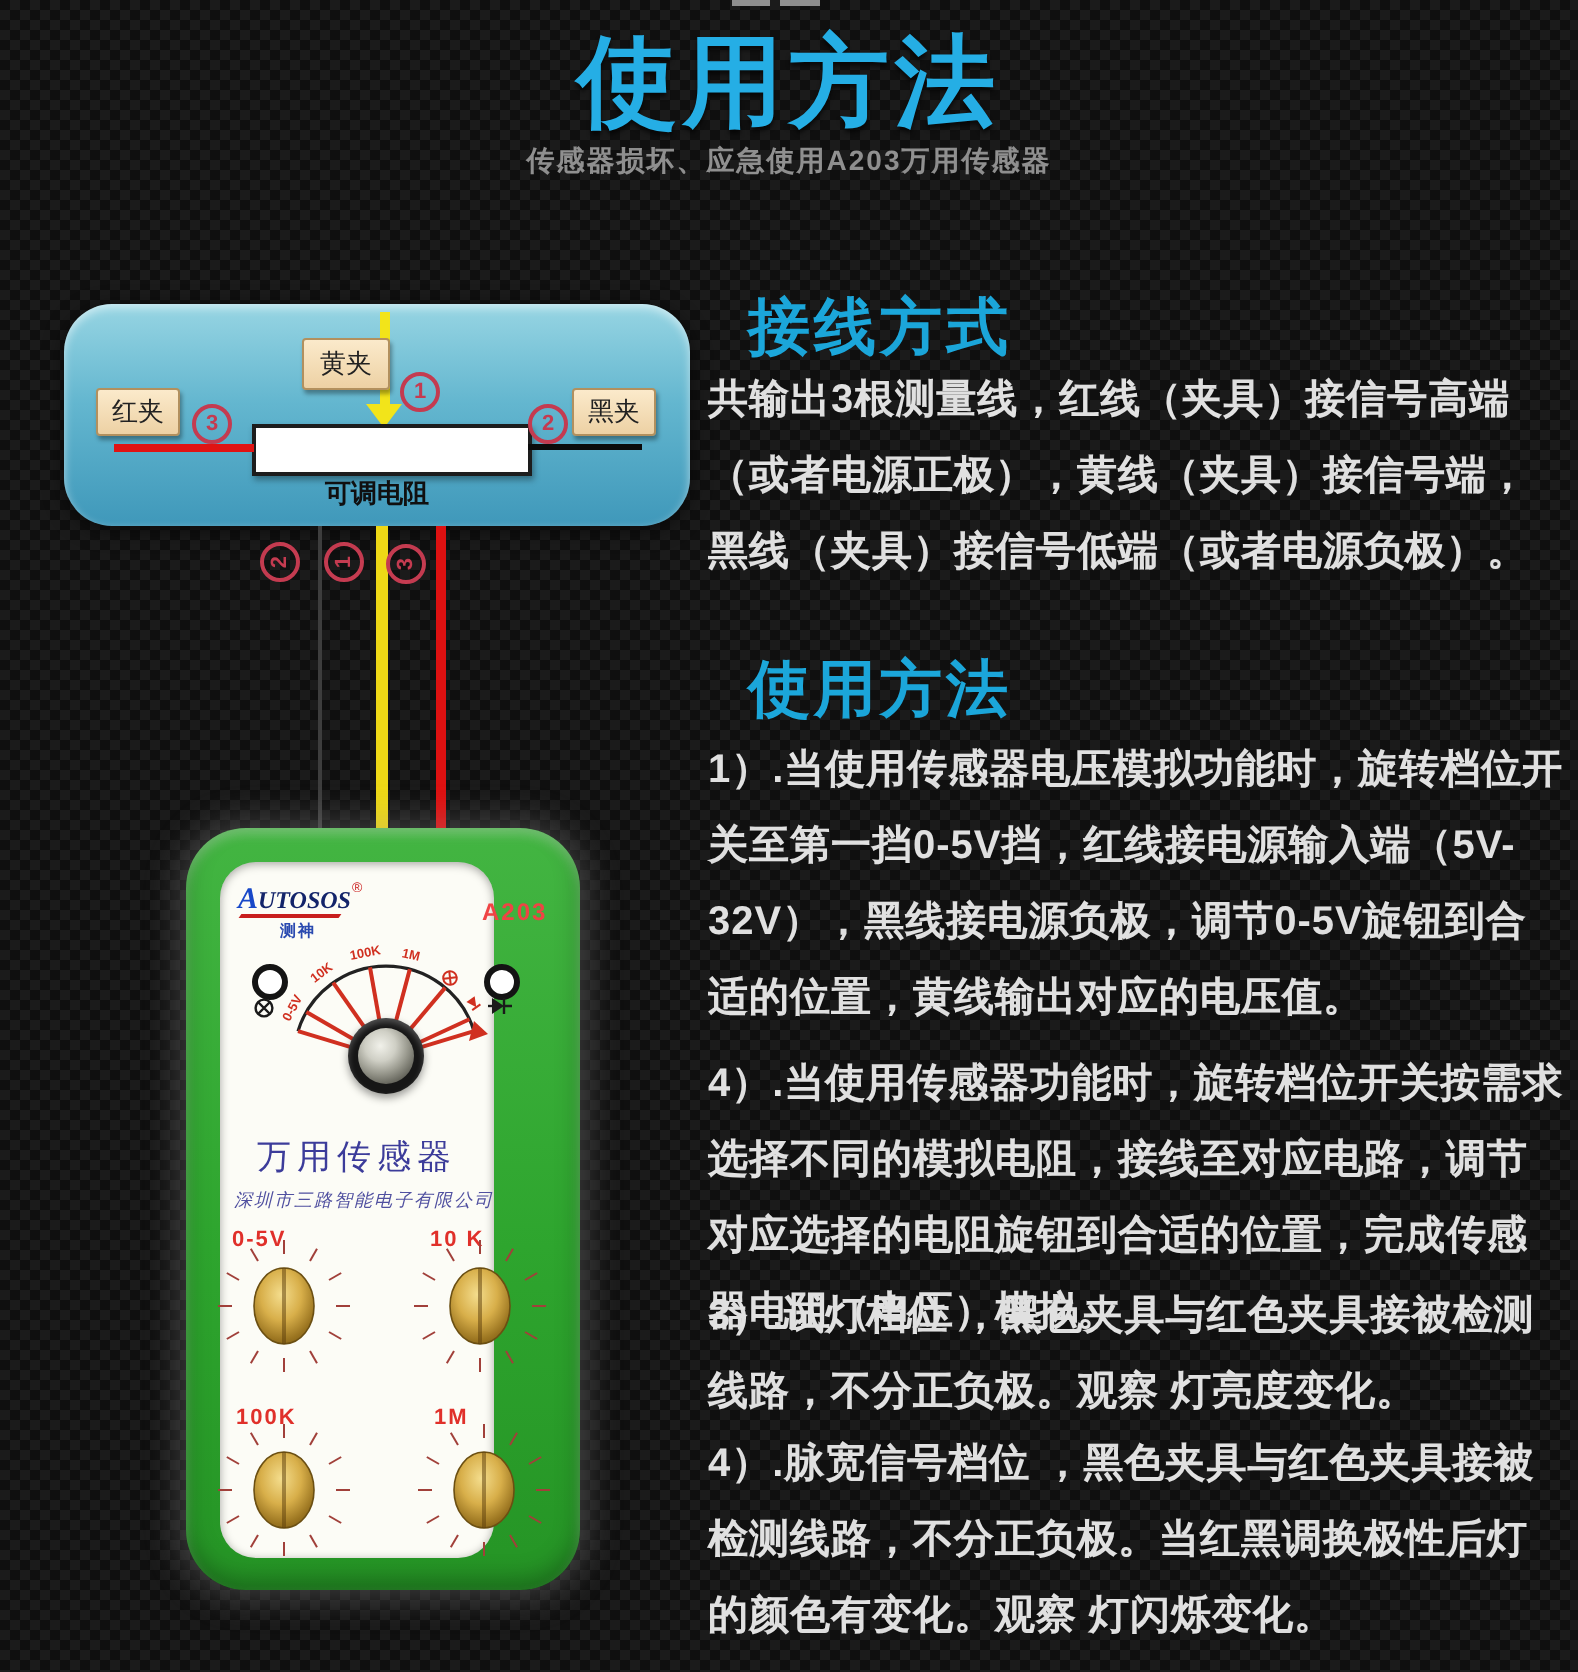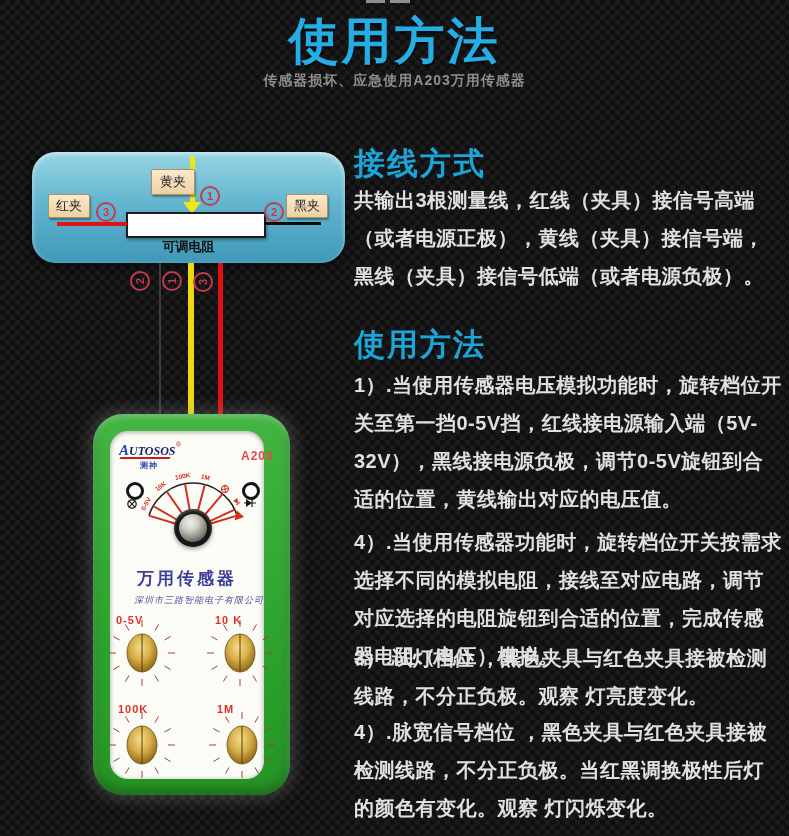--- a/index.html
+++ b/index.html
@@ -52,39 +52,39 @@
   
   .wire{position:absolute;top:263px;height:152px;}
   .wmark{transform:rotate(-90deg);}
   
   .device{
     position:absolute;left:93px;top:414px;width:197px;height:381px;border-radius:30px;
     background:linear-gradient(180deg,#43b542 0%,#2ea52e 55%,#259425 100%);
     box-shadow:0 0 16px 5px rgba(160,160,160,.28),inset 0 -5px 12px rgba(0,0,0,.3),inset 0 3px 6px rgba(255,255,255,.3);
   }
   .panel{
-    position:absolute;left:17px;top:17px;width:154px;height:348px;border-radius:18px;
+    position:absolute;left:17px;top:17px;width:137px;height:348px;border-radius:18px;
     background:#fcfcf6;box-shadow:inset 0 1px 5px rgba(0,0,0,.35);overflow:visible;
   }
   .brand{position:absolute;left:9px;top:13px;display:block;font-family:"Liberation Serif","DejaVu Serif",serif;font-style:italic;font-weight:bold;font-size:12px;color:#13246a;line-height:12px;}
   .brand::first-letter{color:#1848c8;font-size:15px;}
   .brand-reg{position:absolute;left:66px;top:10px;font-size:7px;color:#c22;}
   .brand-swoosh{position:absolute;left:10px;top:26px;width:50px;height:2px;background:#c81e1e;transform:skewX(-35deg);}
   .brand-sub{position:absolute;left:30px;top:29px;font-size:8px;color:#2a4ab0;font-weight:bold;letter-spacing:1px;}
   .model{position:absolute;left:131px;top:18px;font-size:12px;font-weight:bold;color:#ef4444;letter-spacing:1px;}
   .led{position:absolute;width:12px;height:12px;border:3px solid #141414;border-radius:50%;background:#fff;}
   .mainknob{position:absolute;left:64px;top:78px;width:38px;height:38px;border-radius:50%;background:#161616;box-shadow:inset 0 2px 3px rgba(255,255,255,.25),0 2px 4px rgba(0,0,0,.4);}
   .mainknob-inner{position:absolute;left:5px;top:5px;width:28px;height:28px;border-radius:50%;
     background:radial-gradient(circle at 40% 32%,#f1f1ea 0%,#cfcfc5 30%,#97978c 55%,#5c5c53 80%,#3a3a33 100%);}
-  .devname{position:absolute;left:0;top:136px;width:100%;text-align:center;font-family:"Liberation Serif","DejaVu Serif",serif;font-weight:bold;font-size:17px;letter-spacing:3px;color:#3c3c9a;}
+  .devname{position:absolute;left:0;top:136px;width:100%;text-align:center;font-family:"Liberation Serif","DejaVu Serif",serif;font-weight:normal;font-size:17px;letter-spacing:3px;color:#3c3c9a;}
   .company{position:absolute;left:0;top:163px;width:100%;text-align:right;font-family:"Liberation Serif","DejaVu Serif",serif;font-style:italic;font-size:9px;letter-spacing:1px;color:#5050a0;}
   .klabel{position:absolute;font-size:11px;font-weight:bold;color:#e0302a;letter-spacing:1px;}
   .knob-svg{position:absolute;width:72px;height:72px;}
   
-  .h2{position:absolute;left:354px;font-size:31px;font-weight:bold;letter-spacing:2px;color:#1ba6da;}
+  .h2{position:absolute;left:374px;font-size:31px;font-weight:bold;letter-spacing:2px;color:#1ba6da;}
   .body-text{position:absolute;left:354px;width:428px;font-size:20px;line-height:38px;font-weight:bold;color:#e0e0e0;letter-spacing:.5px;}
 </style>
 </head>
 <body>
 
 <div class="page">
 
   <svg width="0" height="0" style="position:absolute">
     <defs>
       <radialGradient id="goldGrad" cx="45%" cy="35%" r="75%">

